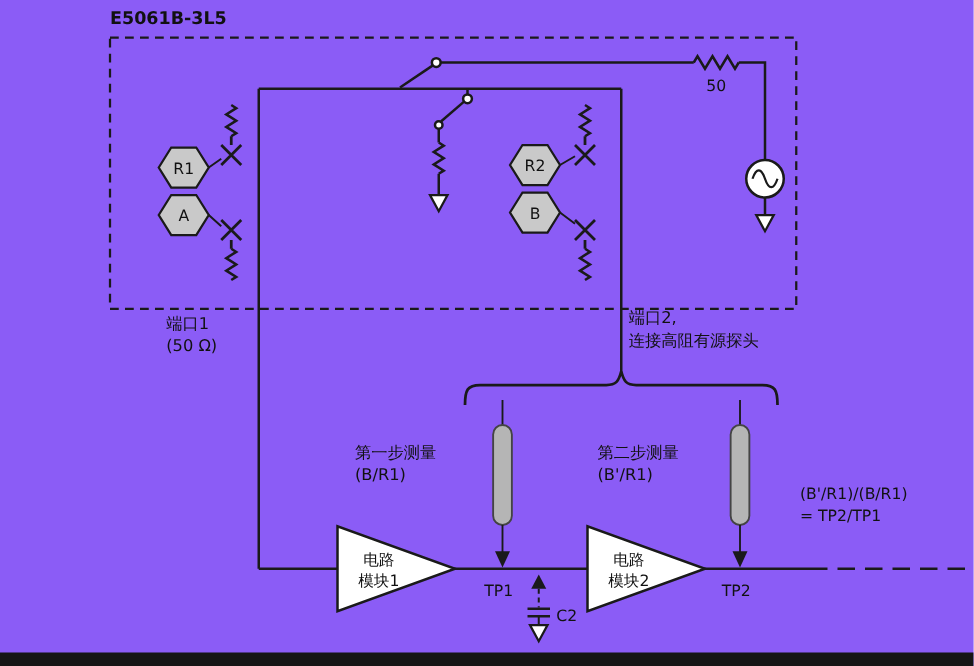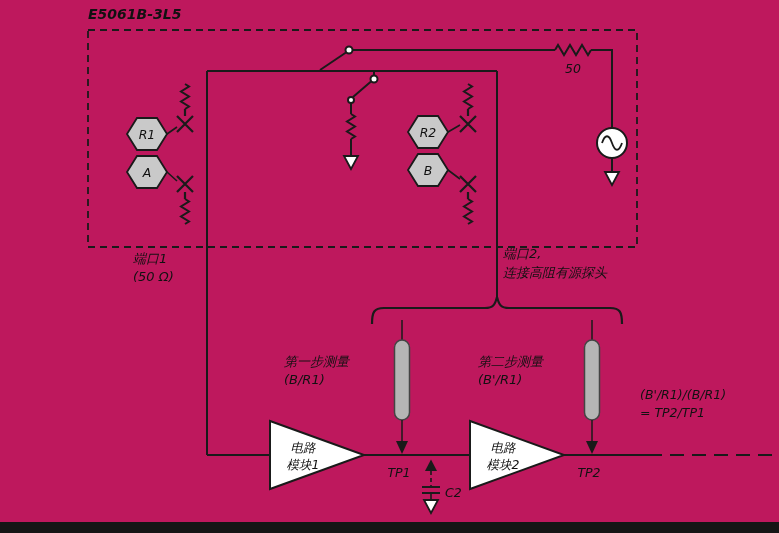--- a/index.html
+++ b/index.html
@@ -1,22 +1,21 @@
 <!DOCTYPE html>
 <html><head>
 <meta charset="utf-8">
 <style>
   html,body{margin:0;padding:0;background:#fff;}
   .stage{
     position:relative;
     width:779px;height:533px;
-    background:#be185d;
+    background:#8b5cf6;
     overflow:hidden;
     font-family:"DejaVu Sans","Liberation Sans",sans-serif;
-    font-style:italic;
   }
   svg text{
     font-family:"DejaVu Sans","Liberation Sans",sans-serif;
     fill:#111;
     stroke:none;
   }
   .t-title{font-size:14px;font-weight:bold;}
   .t-cjk{font-size:13px;}
   .t-small{font-size:12.5px;}
 </style>

